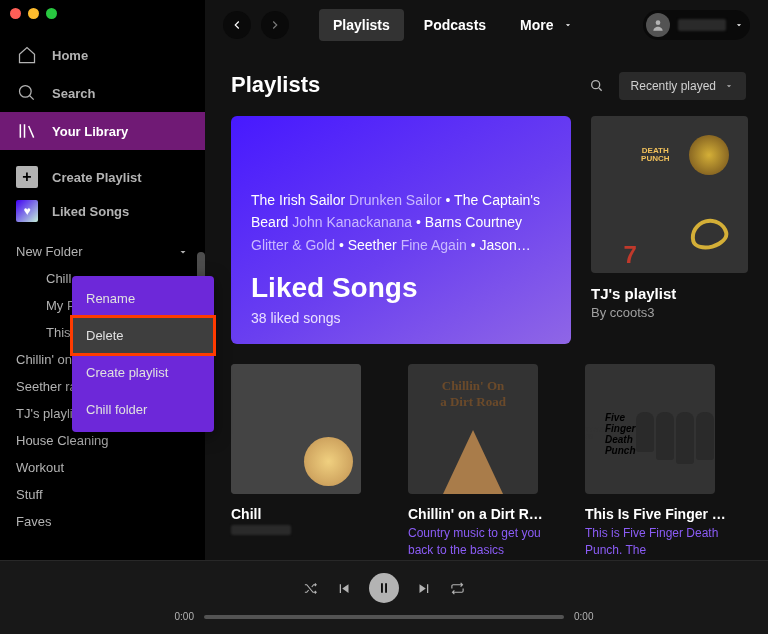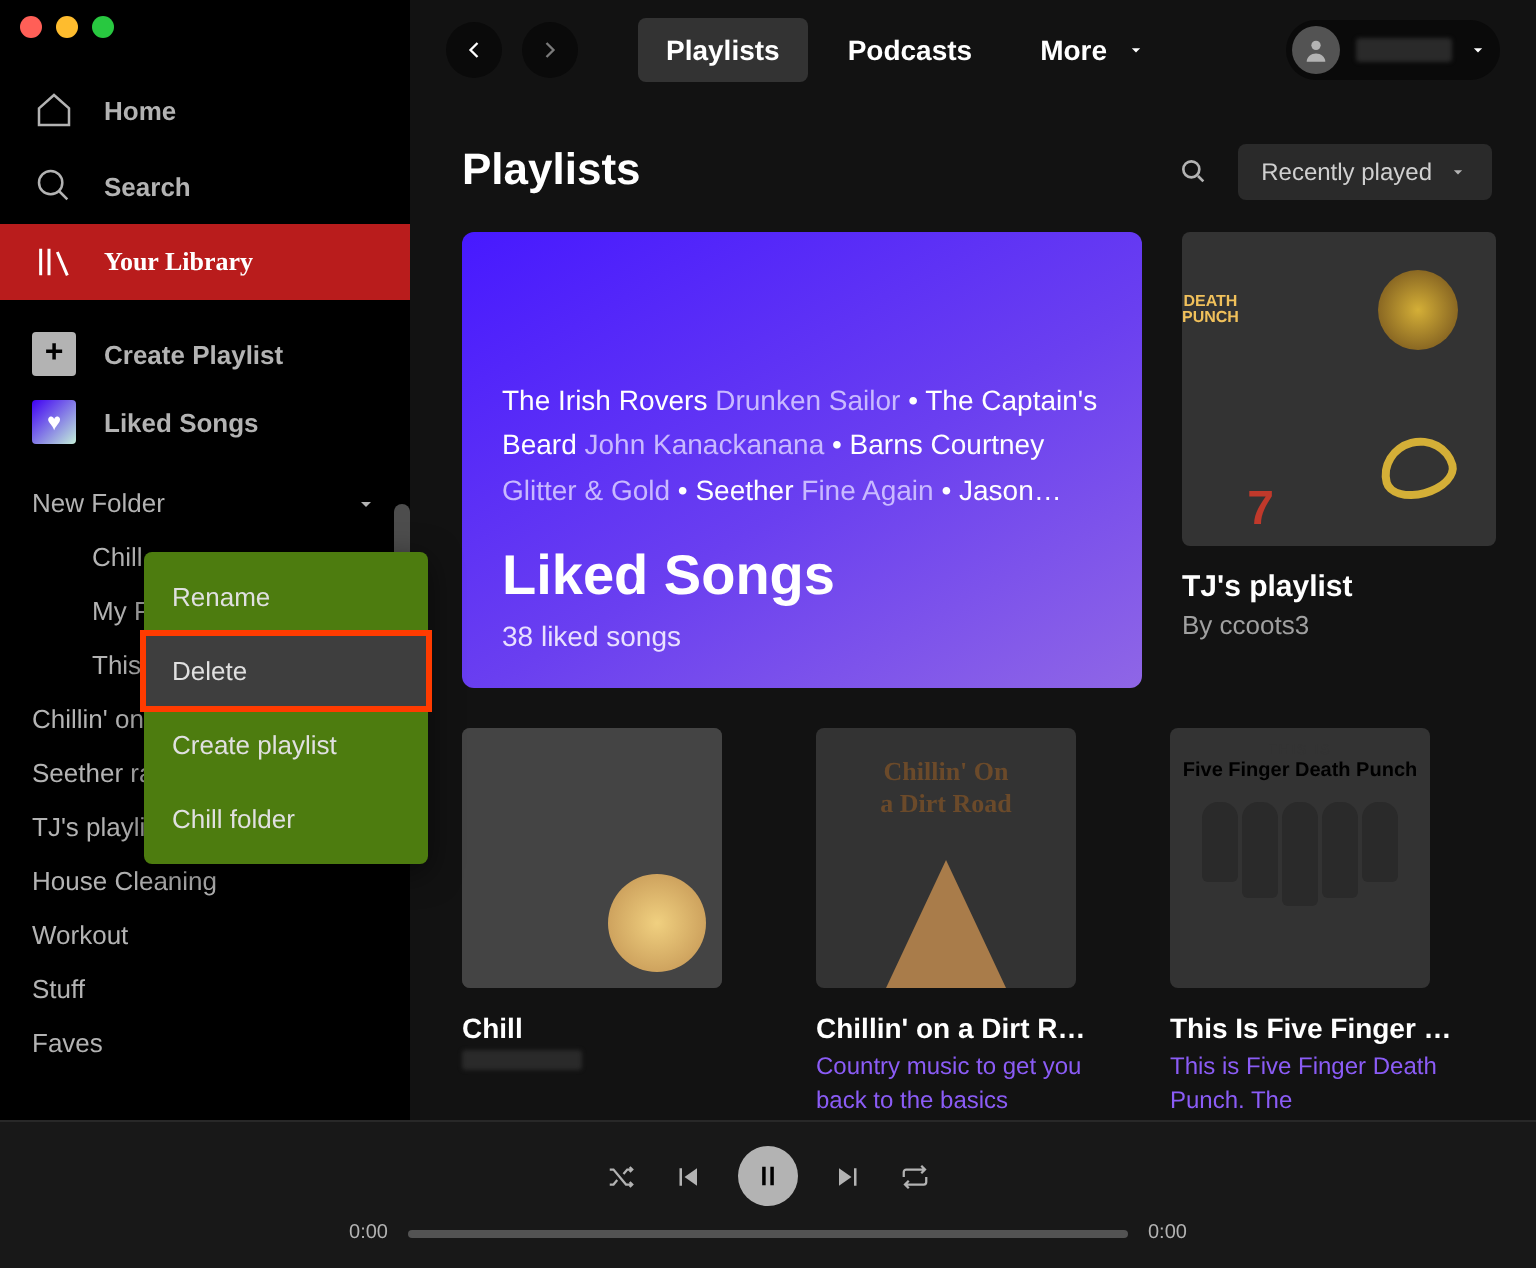--- a/index.html
+++ b/index.html
@@ -6,34 +6,34 @@
 body { font-family: -apple-system, BlinkMacSystemFont, "Segoe UI", Helvetica, Arial, sans-serif; background: #000; color: #b3b3b3; width: 768px; height: 634px; overflow: hidden; position: relative; font-size: 13px; }
 
 .traffic-lights { position: absolute; top: 8px; left: 10px; display: flex; gap: 7px; z-index: 50; }
 .traffic-lights span { width: 11px; height: 11px; border-radius: 50%; display: block; }
 .tl-red { background: #ff5f57; }
 .tl-yellow { background: #febc2e; }
 .tl-green { background: #28c840; }
 
 .sidebar { position: absolute; top: 0; left: 0; width: 205px; height: 560px; background: #000; padding-top: 36px; }
 .nav-item { display: flex; align-items: center; gap: 14px; padding: 8px 16px; color: #b3b3b3; cursor: pointer; font-size: 13px; font-weight: 600; }
-.nav-item.active { color: #fff; background: #b91c1c; font-family: Liberation Serif, serif; }
+.nav-item.active { color: #fff; background: #701a75; }
 .nav-icon { width: 22px; height: 22px; display: flex; align-items: center; justify-content: center; }
 .sep { height: 10px; }
 .create-item { display: flex; align-items: center; gap: 14px; padding: 6px 16px; color: #b3b3b3; font-size: 13px; font-weight: 600; }
 .create-box { width: 22px; height: 22px; background: #b3b3b3; color: #000; display: flex; align-items: center; justify-content: center; font-size: 16px; font-weight: 700; border-radius: 2px; }
 .liked-box { width: 22px; height: 22px; background: linear-gradient(135deg, #4000F4, #C4EFD9); display: flex; align-items: center; justify-content: center; color: #fff; font-size: 12px; border-radius: 2px; }
 
 .folder-header { display: flex; align-items: center; justify-content: space-between; padding: 6px 16px; color: #b3b3b3; margin-top: 10px; font-size: 13px; }
 .playlist-list { padding-left: 30px; }
 .playlist-item { padding: 6px 16px; color: #b3b3b3; font-size: 13px; white-space: nowrap; overflow: hidden; text-overflow: ellipsis; }
 
 .scrollbar { position: absolute; right: 0; top: 252px; width: 8px; height: 180px; background: #4d4d4d; border-radius: 4px; }
 
-.context-menu { position: absolute; left: 72px; top: 276px; width: 142px; background: #4d7c0f; box-shadow: 0 4px 16px rgba(0,0,0,0.5); z-index: 30; padding: 4px 0; border-radius: 4px; }
+.context-menu { position: absolute; left: 72px; top: 276px; width: 142px; background: #6d28d9; box-shadow: 0 4px 16px rgba(0,0,0,0.5); z-index: 30; padding: 4px 0; border-radius: 4px; }
 .ctx-item { padding: 11px 14px; color: #e0e0e0; font-size: 13px; }
 .ctx-item.highlight { background: #3e3e3e; outline: 3px solid #ff3b00; outline-offset: -1px; }
 
 .topbar { position: absolute; left: 205px; top: 0; right: 0; height: 50px; background: #121212; display: flex; align-items: center; padding: 0 18px; gap: 10px; }
 .navbtns { display: flex; gap: 10px; }
 .circ-btn { width: 28px; height: 28px; border-radius: 50%; background: #0a0a0a; display: flex; align-items: center; justify-content: center; }
 .topnav { display: flex; gap: 6px; margin-left: 20px; align-items: center; }
 .topnav-item { padding: 8px 14px; color: #fff; font-size: 14px; font-weight: 600; border-radius: 4px; }
 .topnav-item.active { background: #333; }
 .spacer { flex: 1; }
@@ -65,36 +65,36 @@
 .card-title { color: #fff; font-size: 14px; font-weight: 700; white-space: nowrap; overflow: hidden; text-overflow: ellipsis; }
 .card-sub { color: #8b5cf6; font-size: 12px; margin-top: 3px; line-height: 1.4; max-height: 2.8em; overflow: hidden; }
 
 .chill-grid { display: grid; grid-template-columns: 1fr 1fr; grid-template-rows: 1fr 1fr; width: 100%; height: 100%; }
 .chill-grid > div { background: #444; }
 
 .dirt-art { background: linear-gradient(#a8c8e8 0%, #a8c8e8 48%, #c19855 50%, #8a6a3a 100%); display: flex; flex-direction: column; align-items: center; padding-top: 14px; position: relative; }
 .dirt-art .txt { color: #6b4a2a; font-size: 13px; font-weight: 800; text-align: center; line-height: 1.2; font-family: Georgia, serif; }
 .dirt-road { position: absolute; bottom: 0; left: 50%; transform: translateX(-50%); width: 0; height: 0; border-left: 30px solid transparent; border-right: 30px solid transparent; border-bottom: 64px solid #a97c4a; }
 
-.ffdp-art { background: #f5f0e8; display: flex; flex-direction: column; align-items: center; padding-top: 8px; }
+.ffdp-art { background: #f5f0e8; display: flex; flex-direction: row; align-items: center; padding-top: 8px; font-style: italic; }
 .ffdp-art .tis { color: #333; font-size: 7px; letter-spacing: 1px; font-weight: 600; }
 .ffdp-art .band { color: #000; font-size: 10px; font-weight: 800; margin-top: 1px; }
 .ffdp-people { display: flex; gap: 2px; margin-top: 10px; }
 .ffdp-people span { width: 18px; height: 40px; background: #2a2a2a; border-radius: 8px 8px 3px 3px; }
 
 .player { position: absolute; left: 0; right: 0; bottom: 0; height: 74px; background: #181818; border-top: 1px solid #282828; display: flex; flex-direction: column; align-items: center; justify-content: center; gap: 8px; }
 .controls { display: flex; align-items: center; gap: 18px; }
 .play-btn { width: 30px; height: 30px; border-radius: 50%; background: #b3b3b3; display: flex; align-items: center; justify-content: center; }
 .progress-row { display: flex; align-items: center; gap: 10px; font-size: 10px; color: #b3b3b3; }
 .progress-bar { width: 360px; height: 4px; background: #535353; border-radius: 2px; }
 
 svg { display: block; }
 
 
-.dp1 { background: #8a1a1a; display:flex; align-items:center; justify-content:flex-start; }
+.dp1 { background: #8a1a1a; display:flex; align-items:center; justify-content:flex-end; }
 .dp1 span { color:#f1c15b; font-size:8px; font-weight:900; text-align:center; line-height:1; }
 .dp2 { background: linear-gradient(135deg,#f5d76e,#b8860b); display:flex; align-items:center; justify-content:center; }
 .dp2 span { width:40px; height:40px; border-radius:50%; background:radial-gradient(circle,#d4af37,#6b4a1a); }
 .dp3 { background:#1a1a1a; display:flex; align-items:flex-end; justify-content:center; }
 .dp3 span { color:#c0392b; font-size:24px; font-weight:900; margin-bottom:4px; }
 .dp4 { background:#f5f0e8; display:flex; align-items:center; justify-content:center; }
 .dp4 span { width:38px; height:30px; border:4px solid #d4af37; border-radius:50% 50% 50% 50% / 60% 60% 40% 40%; transform:rotate(-15deg); }
 
 .ch1 { background: linear-gradient(#4a7a4a 0%, #4a7a4a 50%, #2a4a7a 50%, #2a4a7a 100%); }
 .ch2 { background: #5a3a2a; }
@@ -238,21 +238,21 @@
       <span>Recently played</span>
       <svg width="10" height="10" viewBox="0 0 24 24" fill="#b3b3b3">
           <path d="M7 10l5 5 5-5z"></path>
         </svg>
     </div>
   </div>
 
   <div class="hero-row">
     <div class="liked-card">
       <div class="liked-tracks">
-        <span>The Irish Rovers </span><span class="dim">Drunken Sailor</span><span> • The Captain's Beard </span><span class="dim">John Kanackanana</span><span> • Barns Courtney </span><span class="dim">Glitter &amp; Gold</span><span> • Seether </span><span class="dim">Fine Again</span><span> • Jason…</span>
+        <span>The Irish Sailor </span><span class="dim">Drunken Sailor</span><span> • The Captain's Beard </span><span class="dim">John Kanackanana</span><span> • Barns Courtney </span><span class="dim">Glitter &amp; Gold</span><span> • Seether </span><span class="dim">Fine Again</span><span> • Jason…</span>
       </div>
       <div class="liked-title">Liked Songs</div>
       <div class="liked-sub">38 liked songs</div>
     </div>
 
     <div class="tj-col">
       <div class="art-grid">
         <div class="dp1">
             <span>DEATH<br>PUNCH</span>
           </div>

